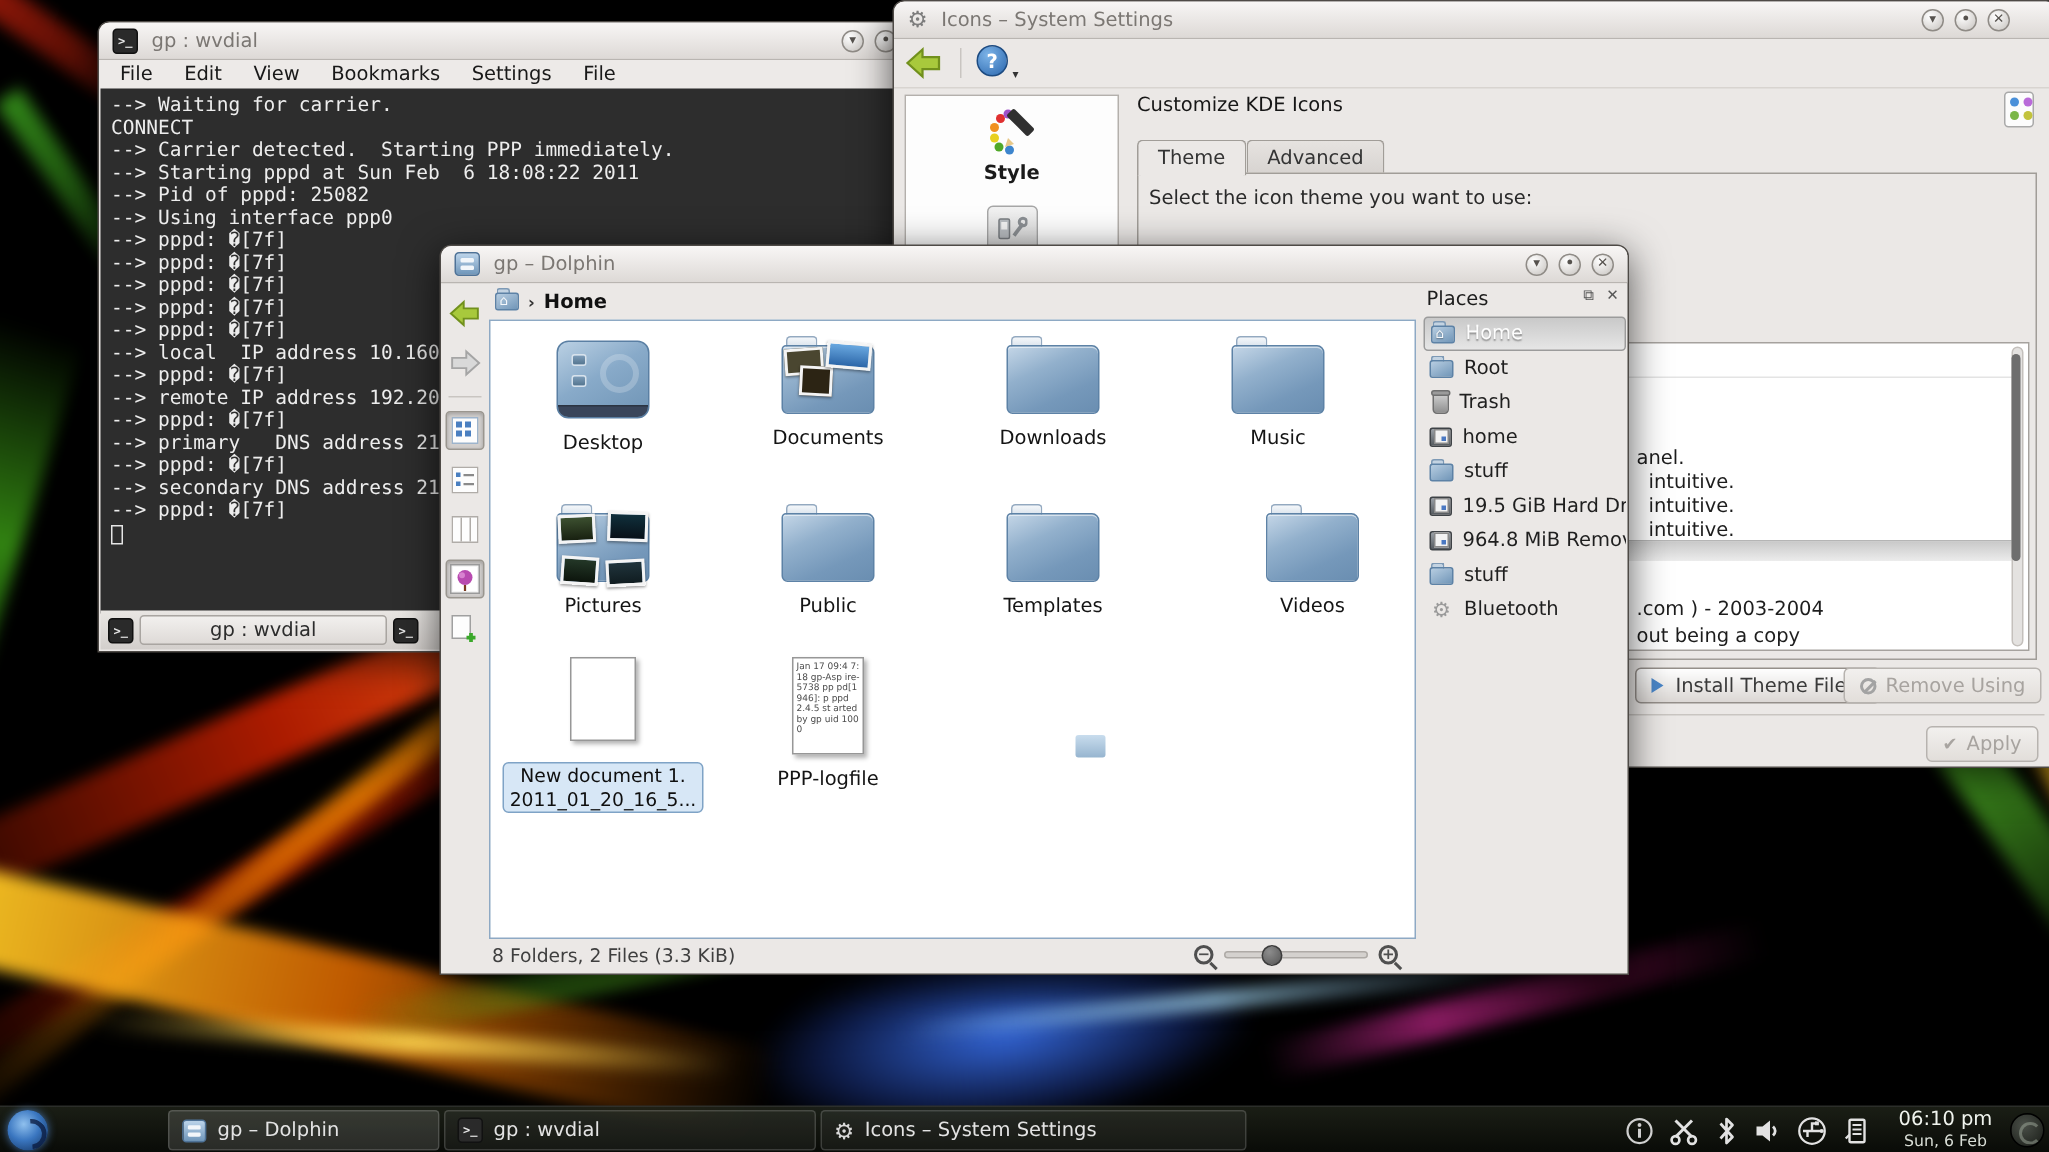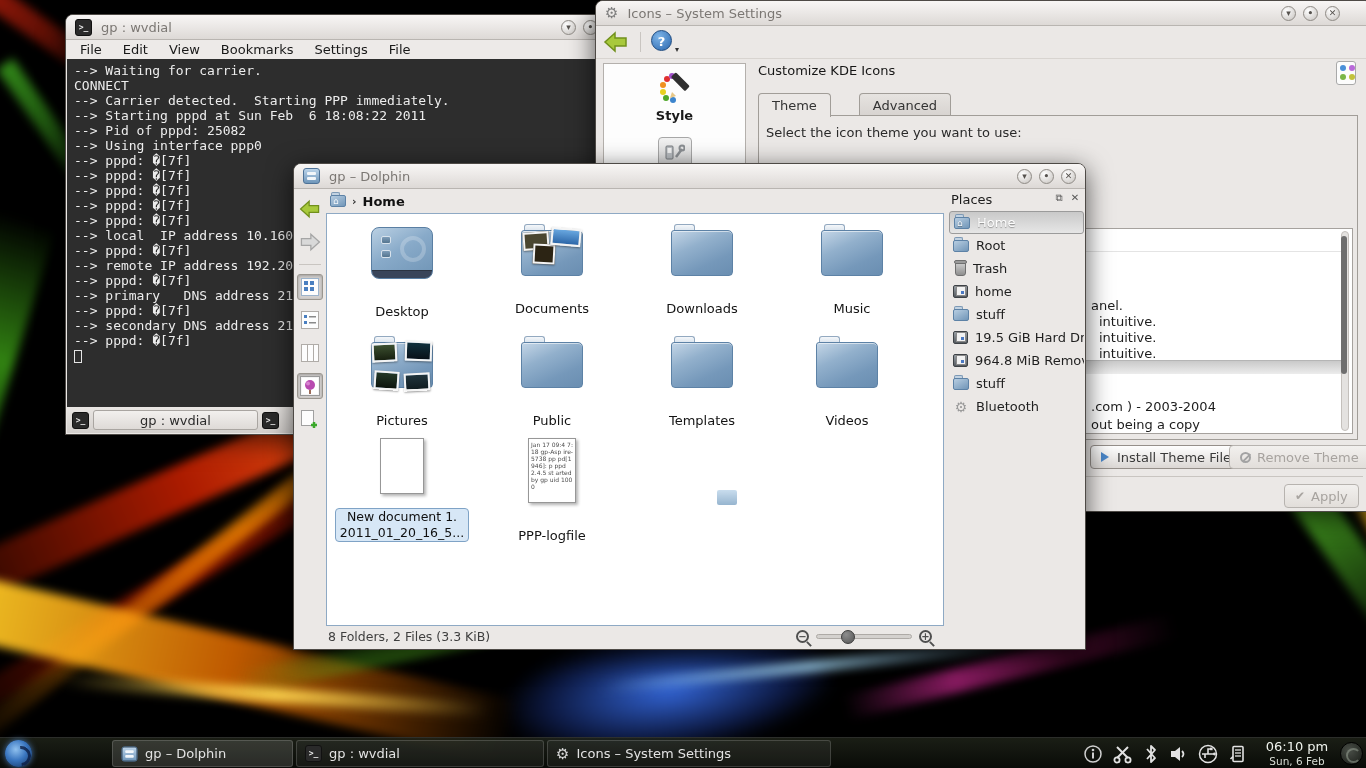--- a/index.html
+++ b/index.html
@@ -63,21 +63,21 @@
   .style-item { display:flex; flex-direction:column; align-items:center; padding-top:8px; gap:4px; }
   .style-label { font-size:13px; font-weight:bold; color:#1a1a1a; }
   .hw-ico { margin:14px auto 0; width:34px; height:32px; border-radius:4px;
             background:linear-gradient(#f2f2f2,#d2d2d2); border:1px solid #a7a7a7;
             display:flex; align-items:center; justify-content:center; }
   .ss-head { position:absolute; left:162px; top:62px; font-size:13px; font-weight:normal; color:#161616; }
   .modico { position:absolute; left:740px; top:60px; width:20px; height:24px; background:#fcfcfc;
             border:1px solid #a9a9a9; border-radius:3px; display:grid;
             grid-template-columns:7px 7px; gap:2px; padding:3px; }
   .modico i { width:6px; height:6px; border-radius:50%; display:block; }
-  .tabs { position:absolute; left:162px; top:92px; display:flex;gap:28px; }
+  .tabs { position:absolute; left:162px; top:92px; display:flex; }
   .tab { height:23px; padding:0 13px; font-size:13px; color:#333;
          border:1px solid #a19d98; border-bottom:none; border-radius:4px 4px 0 0;
          background:linear-gradient(#e6e3e0,#d7d3d0); display:flex; align-items:center; }
   .tab.active { background:#ebe8e6; position:relative; z-index:2; height:24px; }
   .tabpanel { position:absolute; left:162px; top:114px; width:600px; height:325px;
               border:1px solid #a19d98; background:#ebe8e6; }
   .sel-lbl { position:absolute; left:170px; top:124px; font-size:13px; color:#2a2a2a; }
   .theme-list { position:absolute; left:170px; top:227px; width:587px; height:206px;
                 background:#fff; border:1px solid #a6a29e; overflow:hidden; }
   .tl-sep { position:absolute; left:0; right:10px; top:22px; border-top:1px solid #e4e4e4; }
@@ -110,21 +110,21 @@
   .dtools { position:absolute; left:0; top:25px; width:32px; bottom:25px; display:flex;
             flex-direction:column; align-items:center; padding-top:7px; gap:7px; }
   .tbtn { width:26px; height:26px; display:flex; align-items:center; justify-content:center;
           border-radius:3px; }
   .tbtn.pressed { background:rgba(0,0,0,.10); border:1px solid #9a968f;
                   box-shadow:inset 0 1px 3px rgba(0,0,0,.25); }
   .tsep { width:22px; border-top:1px solid #c9c5c1; margin:2px 0; }
   .dview { position:absolute; left:32px; top:49px; width:618px; height:413px; background:#fff;
            border:1px solid #8ea9c4; }
   .cell { position:absolute; width:140px; display:flex; flex-direction:column; align-items:center; }
-  .cell .lbl { margin-top:25px; font-size:13px; color:#141414; text-align:center; line-height:15px; }
+  .cell .lbl { margin-top:9px; font-size:13px; color:#141414; text-align:center; line-height:15px; }
 
   
   .fol { position:relative; width:62px; height:46px; margin-top:8px; }
   .fol .ftab { position:absolute; top:-6px; left:3px; width:21px; height:10px;
                border:1px solid #93a9c0; border-bottom:none; border-radius:3px 3px 0 0;
                background:linear-gradient(#f4f7fa,#cdd9e6); }
   .fol .fbody { position:absolute; inset:0; border-radius:3px 5px 4px 4px;
                border:1px solid #5d82a6;
                background:linear-gradient(155deg,#c4d6e7 0%,#92b0cc 35%,#7598ba 70%,#6a8eb1 100%);
                box-shadow:inset 0 1px 0 rgba(255,255,255,.55); }
@@ -370,21 +370,21 @@
 
     <div class="ss-btnrow" style="left:494px;">
       <div class="btn">
           <span class="inst-arrow"></span>
         <span>Install Theme File...</span>
         </div>
     </div>
     <div class="ss-btnrow" style="left:633px;">
       <div class="btn disabled">
           <span class="no-ico"></span>
-        <span>Remove Theme</span>
+        <span>Remove Using</span>
         </div>
     </div>
     <div class="ss-sep"></div>
     <div style="position:absolute;left:688px;top:483px;">
       <div class="btn disabled">
           <span class="check">✔</span>
         <span>Apply</span>
         </div>
     </div>
   </div>
@@ -516,21 +516,21 @@
           </div>
         <div class="lbl">Public</div>
       </div>
       <div class="cell" style="left:305px;top:120px;">
         <div class="fol">
             <div class="ftab"></div>
             <div class="fbody"></div>
           </div>
         <div class="lbl">Templates</div>
       </div>
-      <div class="cell" style="left:450px;top:120px;">
+      <div class="cell" style="left:478px;top:120px;">
         <div class="fol">
             <div class="ftab"></div>
             <div class="fbody"></div>
           </div>
         <div class="lbl">Videos</div>
       </div>
 
       <div class="cell" style="left:5px;top:222px;">
         <div class="page"></div>
         <div class="sellbl">

